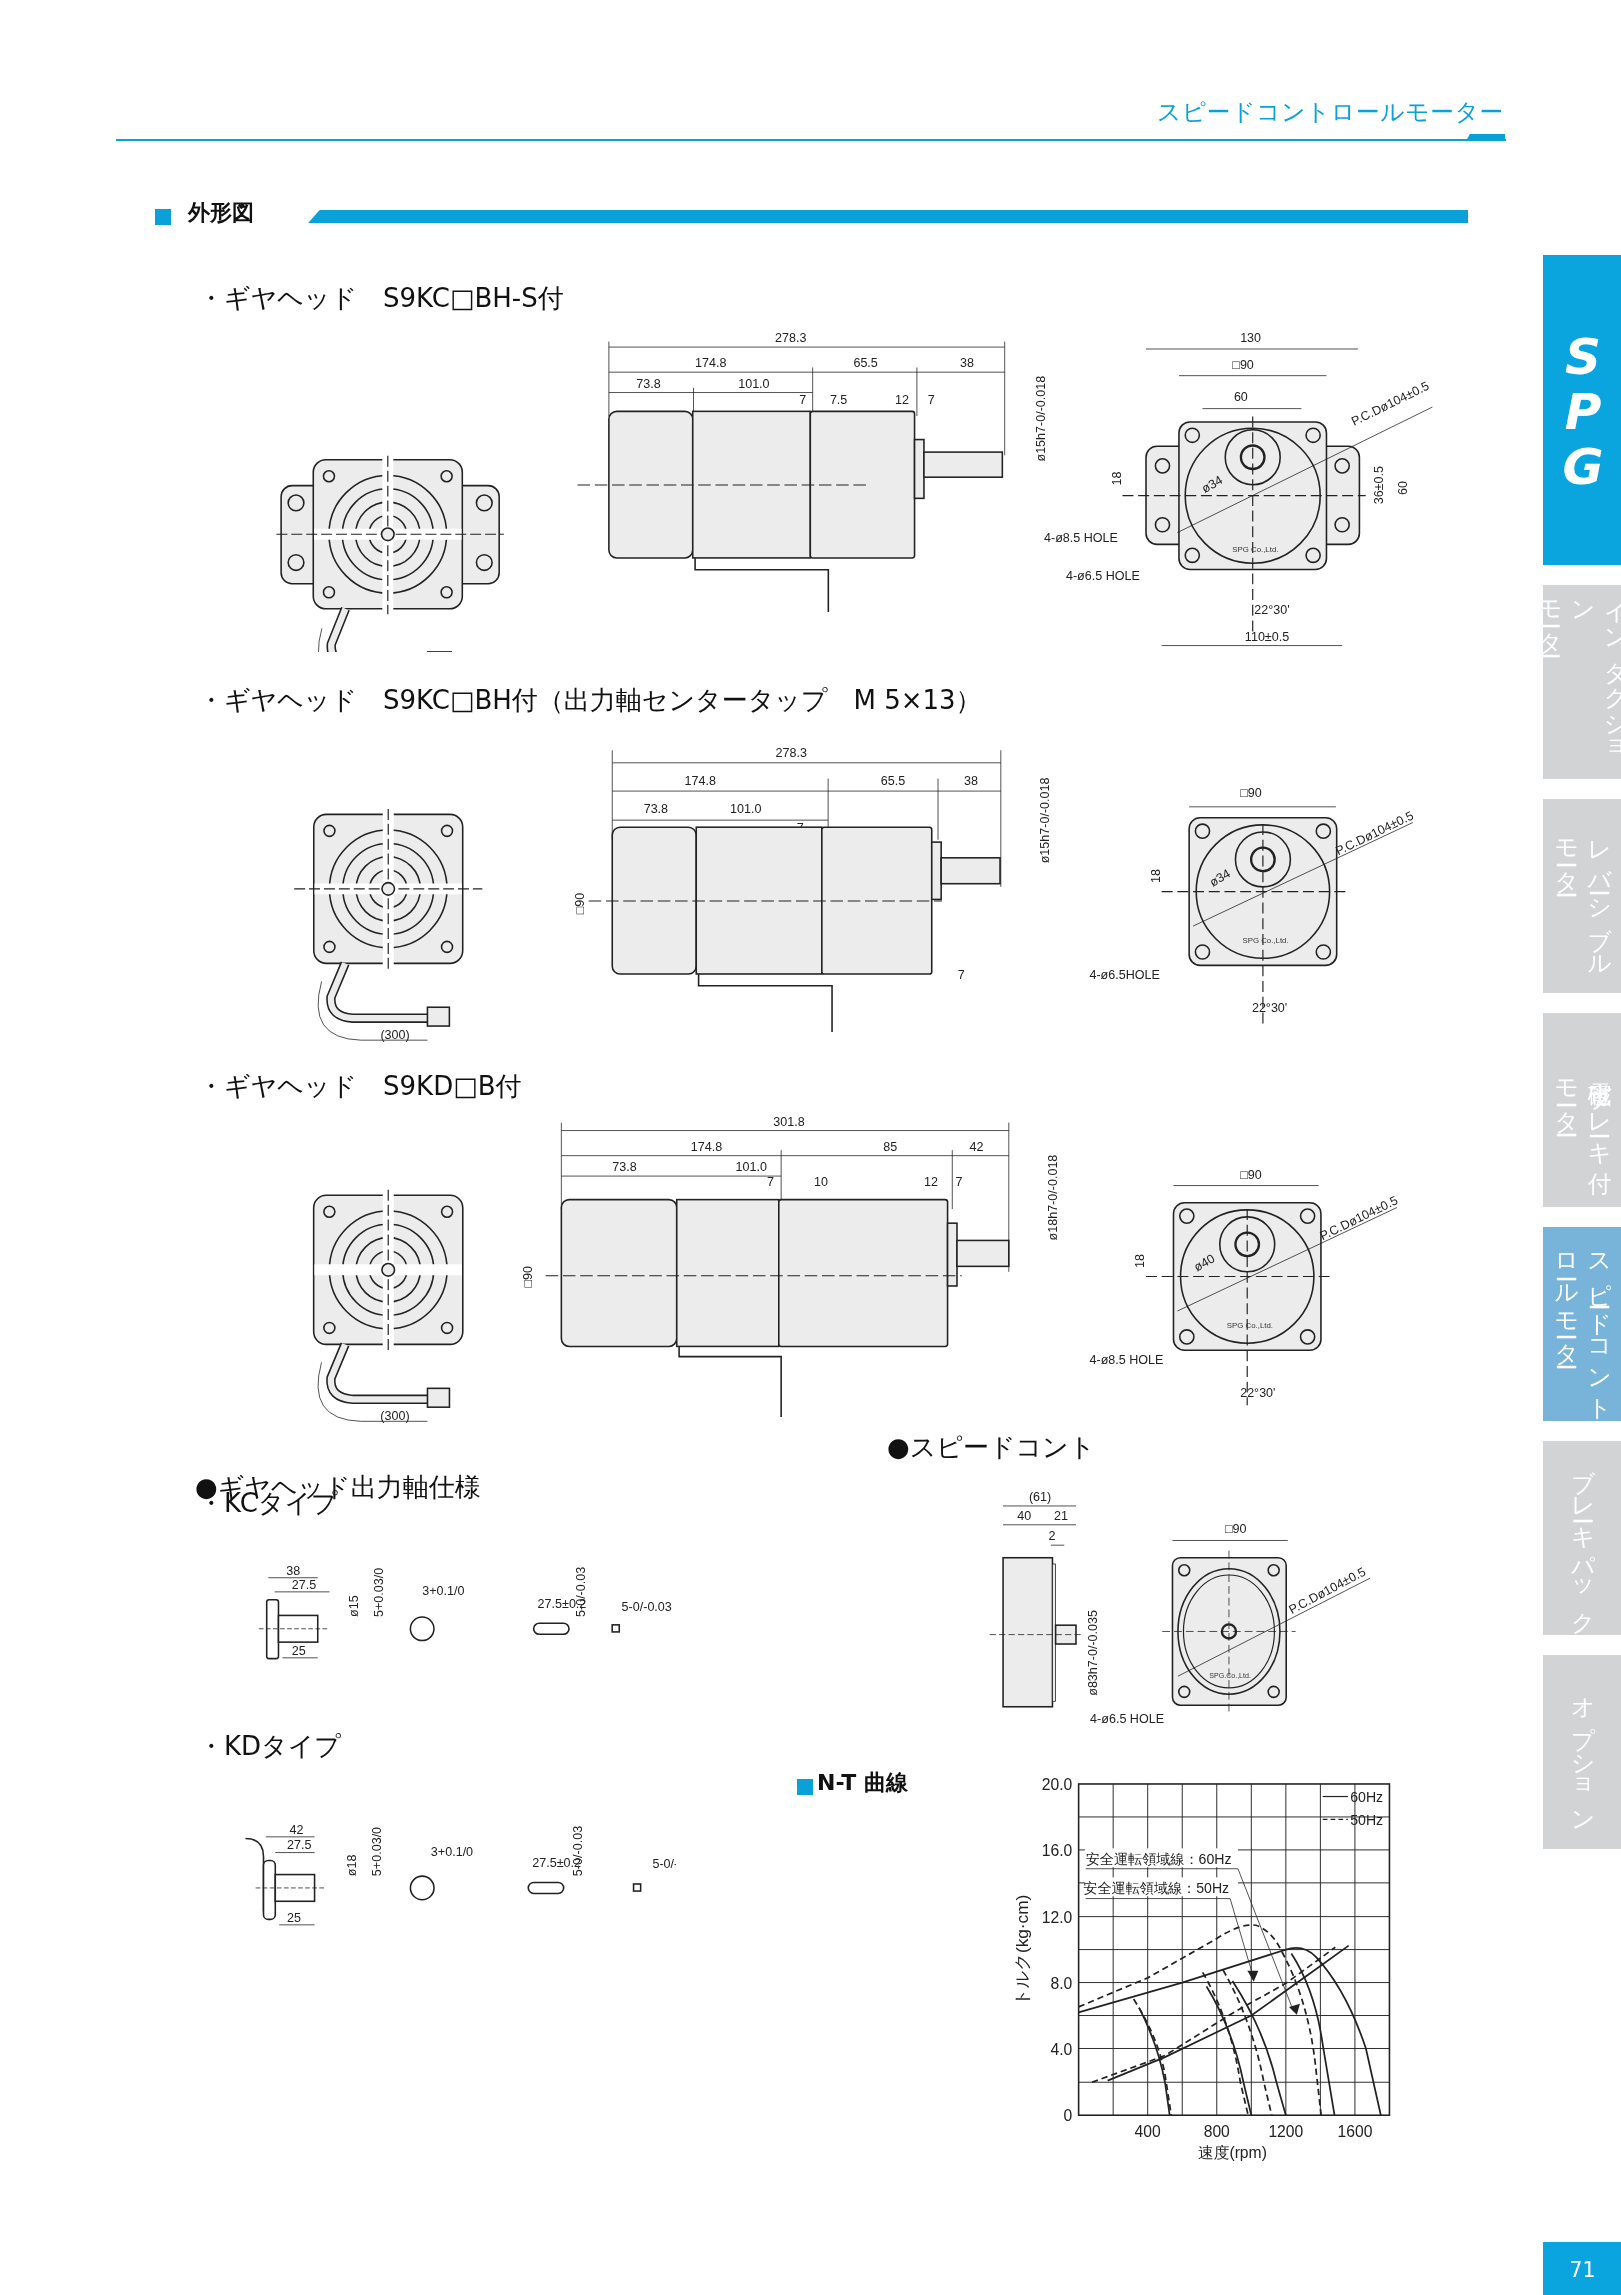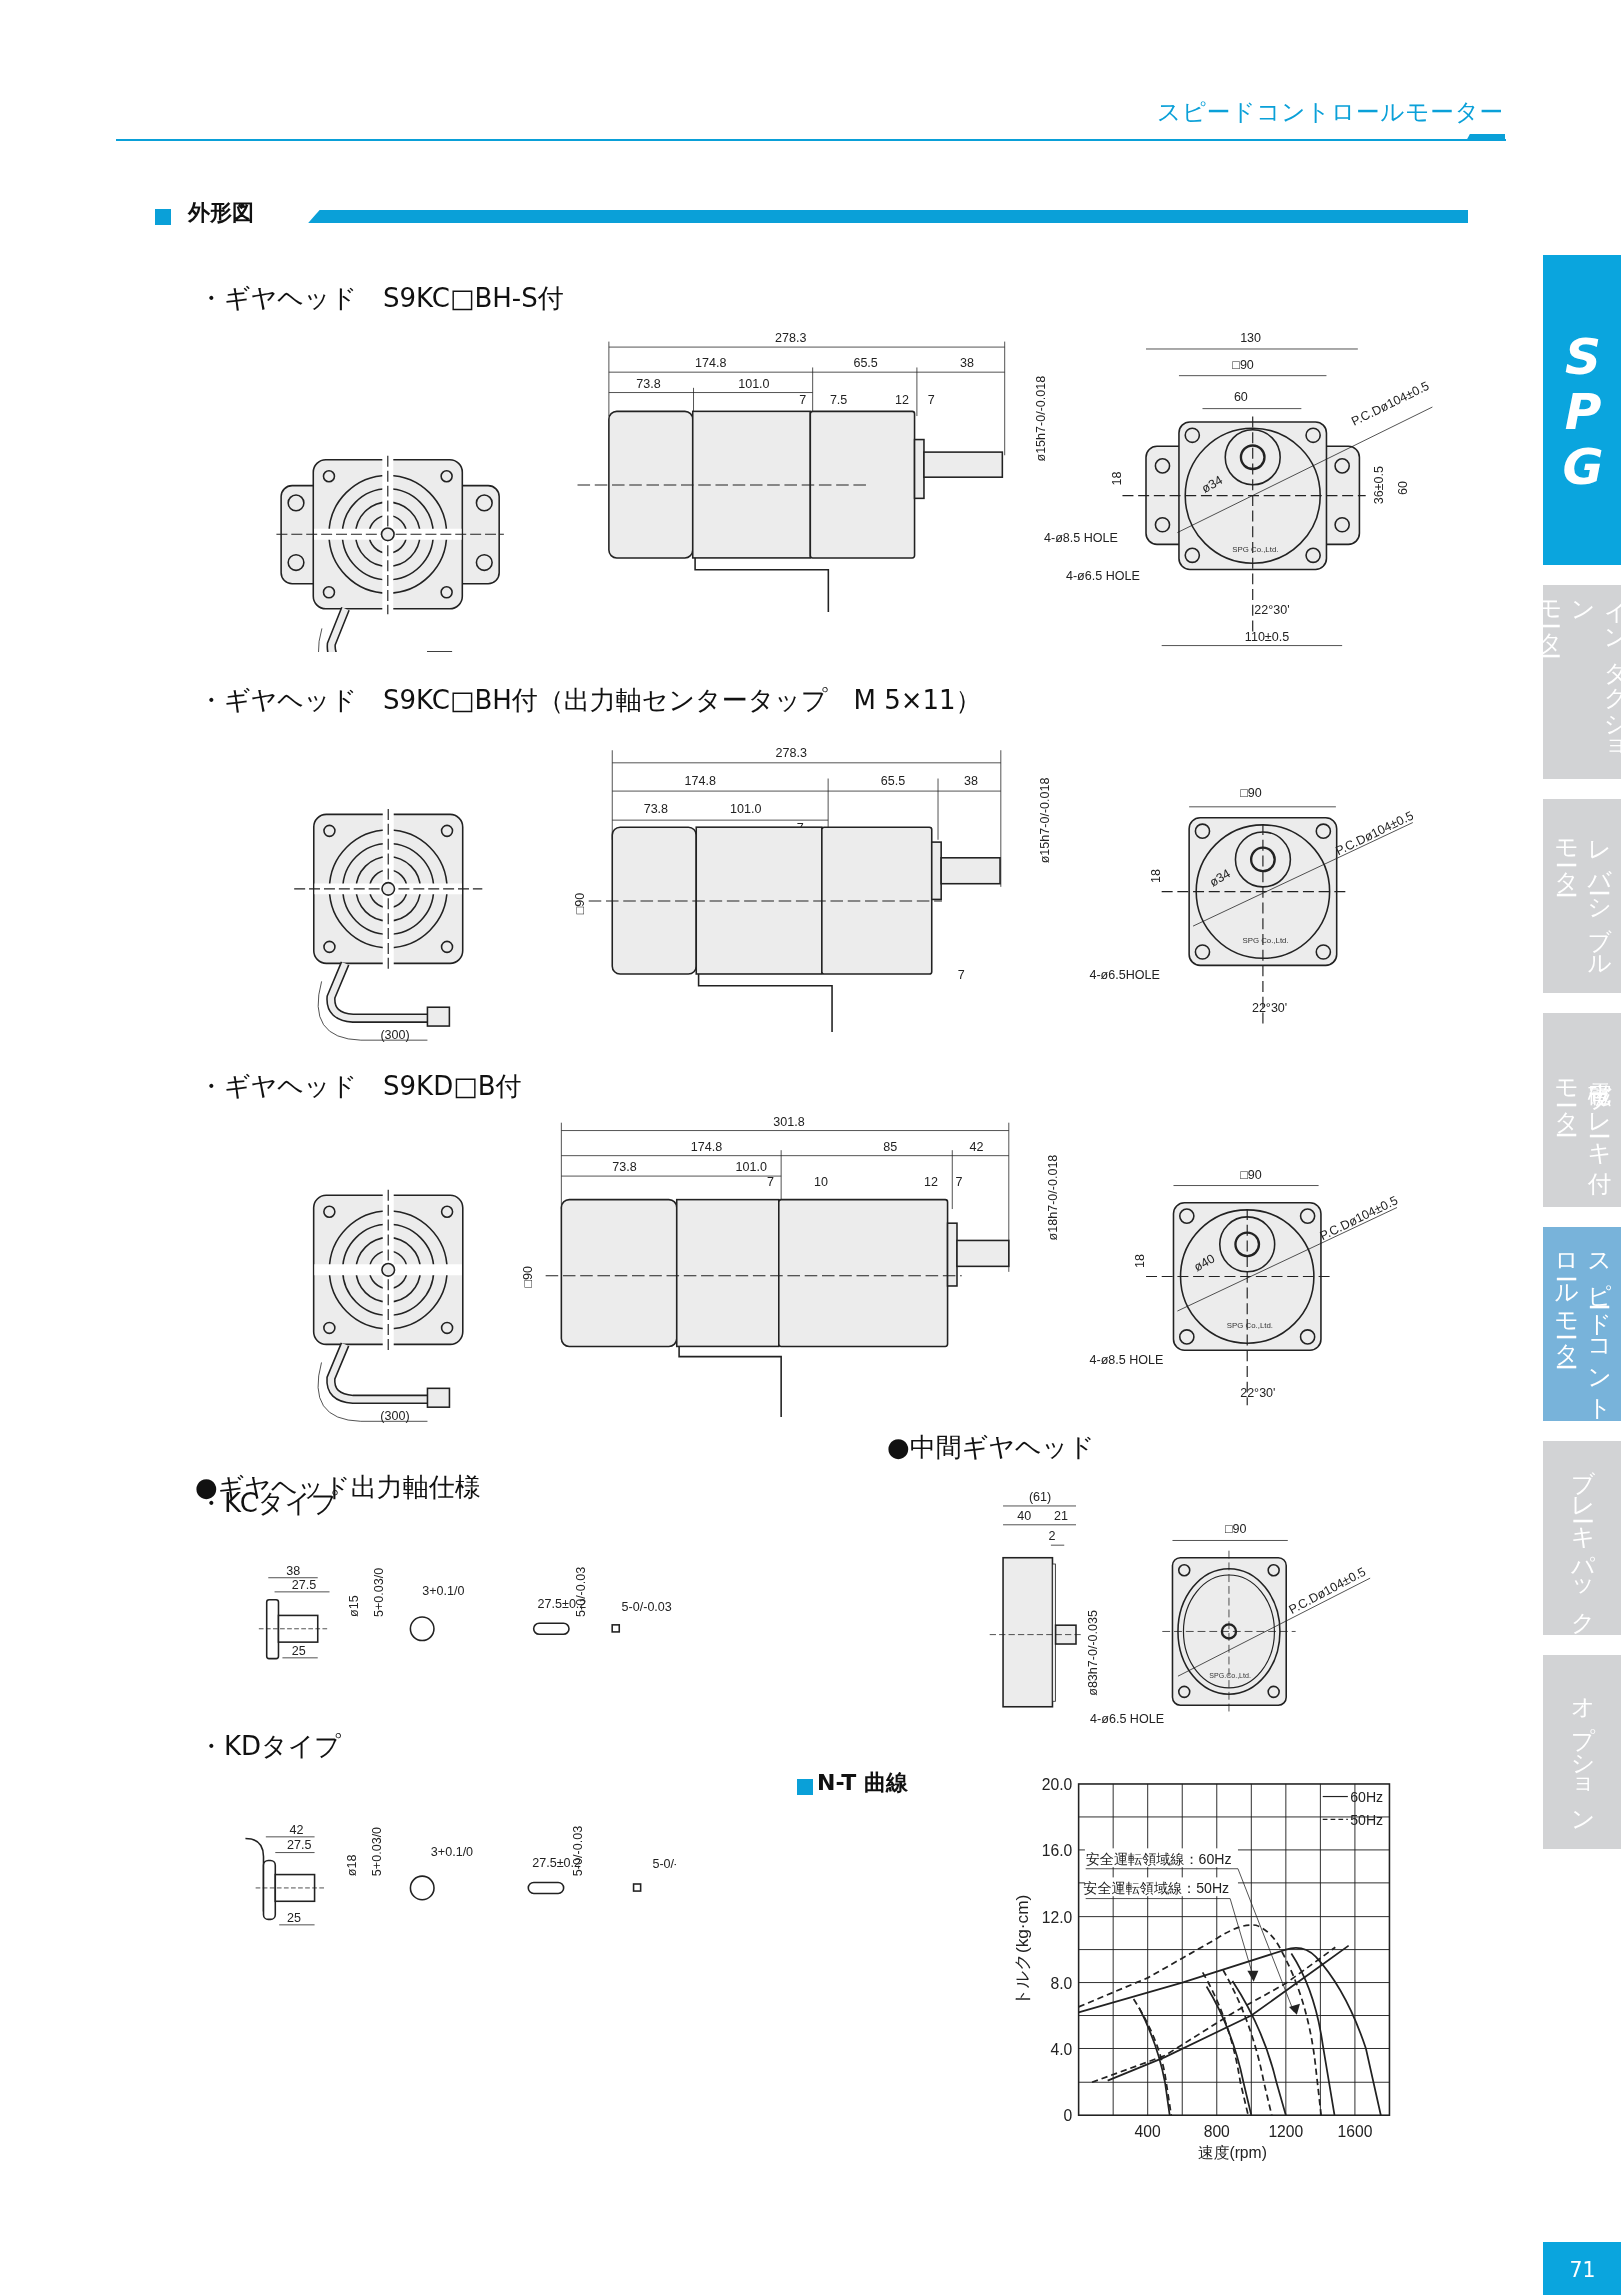--- a/index.html
+++ b/index.html
@@ -152,21 +152,21 @@
   <text transform="translate(205,218) rotate(-30)" class="dim">ø34</text>
   <text transform="translate(432,232) rotate(-90)" class="dim">36±0.5</text>
   <text transform="translate(463,220) rotate(-90)" class="dim">60</text>
   <text x="0" y="280" class="dim">4-ø8.5 HOLE</text>
   <text x="28" y="328" class="dim">4-ø6.5 HOLE</text>
   <text x="268" y="372" class="dim">22°30'</text>
   <text x="256" y="406" class="dim">110±0.5</text>
   <text x="240" y="293" font-size="10" fill="#333">SPG Co.,Ltd.</text>
 </svg>
 
-<div class="abs sub" style="left:198px;top:683px;">・ギヤヘッド　S9KC□BH付（出力軸センタータップ　M 5×11）</div>
+<div class="abs sub" style="left:198px;top:683px;">・ギヤヘッド　S9KC□BH付（出力軸センタータップ　M 5×13）</div>
 
 <svg class="abs" style="left:290px;top:805px;" width="220" height="243" viewBox="0 0 280 310">
   <rect x="28" y="botton" width="0" height="0"></rect>
   <rect x="28" y="botton" width="0" height="0"></rect>
   <rect x="28" y="botton" width="0" height="0"></rect>
   <rect x="28" y="botton" width="0" height="0"></rect>
   <rect x="28" y="0" width="0" height="0"></rect>
   <rect x="28" y="botton" width="0" height="0"></rect>
   <rect x="28" y="botton" width="0" height="0"></rect>
   <rect x="28" y="botton" width="0" height="0"></rect>
@@ -394,21 +394,21 @@
   <text transform="translate(185,70) rotate(-90)" class="dim" font-size="12">5+0.03/0</text>
   <circle cx="237" cy="85" r="15" fill="#fff" stroke="#222" stroke-width="2"></circle>
   <text x="248" y="45" class="dim" font-size="12">3+0.1/0</text>
   <rect x="372" y="78" width="45" height="14" rx="7" fill="#fff" stroke="#222" stroke-width="2"></rect>
   <text x="377" y="58" class="dim" font-size="12">27.5±0.2</text>
   <text transform="translate(440,70) rotate(-90)" class="dim" font-size="12">5-0/-0.03</text>
   <rect x="506" y="80" width="9" height="9" fill="#fff" stroke="#222" stroke-width="2"></rect>
   <text x="530" y="60" class="dim" font-size="12">5-0/-0.03</text>
 </svg>
 
-<div class="abs sub" style="left:887px;top:1430px;">●中間ギヤヘッド</div>
+<div class="abs sub" style="left:887px;top:1430px;">●スピードコント</div>
 
 <svg class="abs" style="left:966px;top:1484px;" width="471" height="251" viewBox="0 0 600 320">
   <g stroke="#222" stroke-width="1">
       <line x1="47" y1="28" x2="140" y2="28"></line>
       <line x1="47" y1="52" x2="140" y2="52"></line>
       <line x1="108" y1="78" x2="125" y2="78"></line>
     </g>
   <text x="80" y="22" class="dim" font-size="14">(61)</text>
   <text x="65" y="46" class="dim" font-size="14">40</text>
   <text x="112" y="46" class="dim" font-size="14">21</text>

